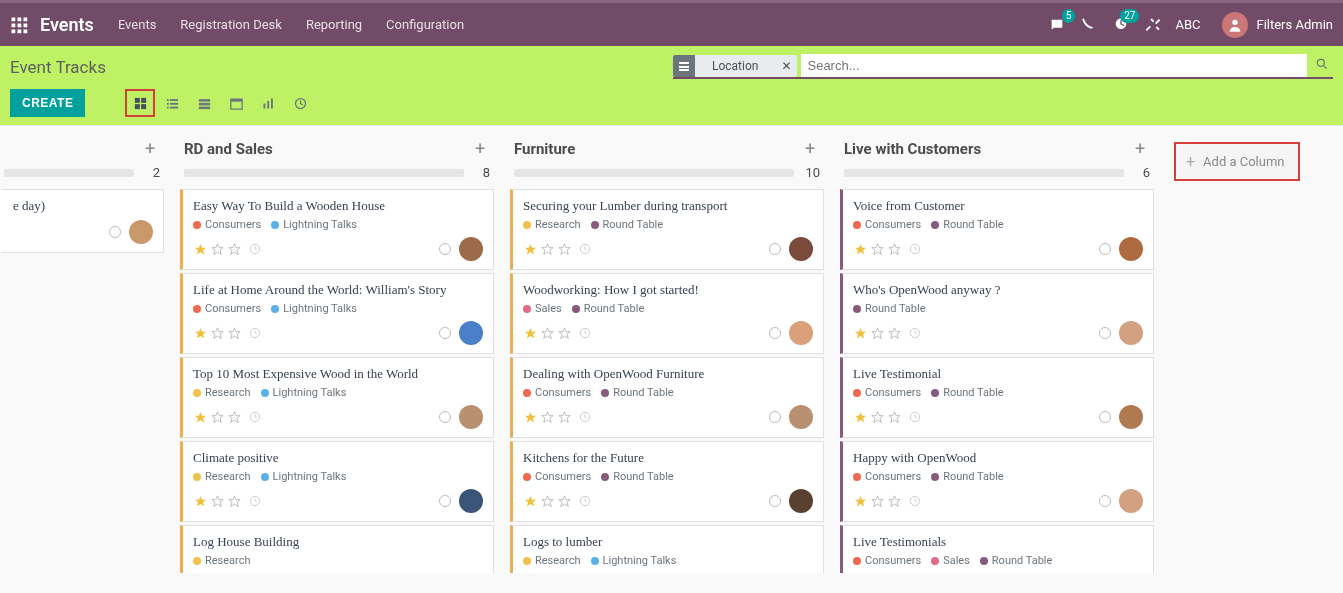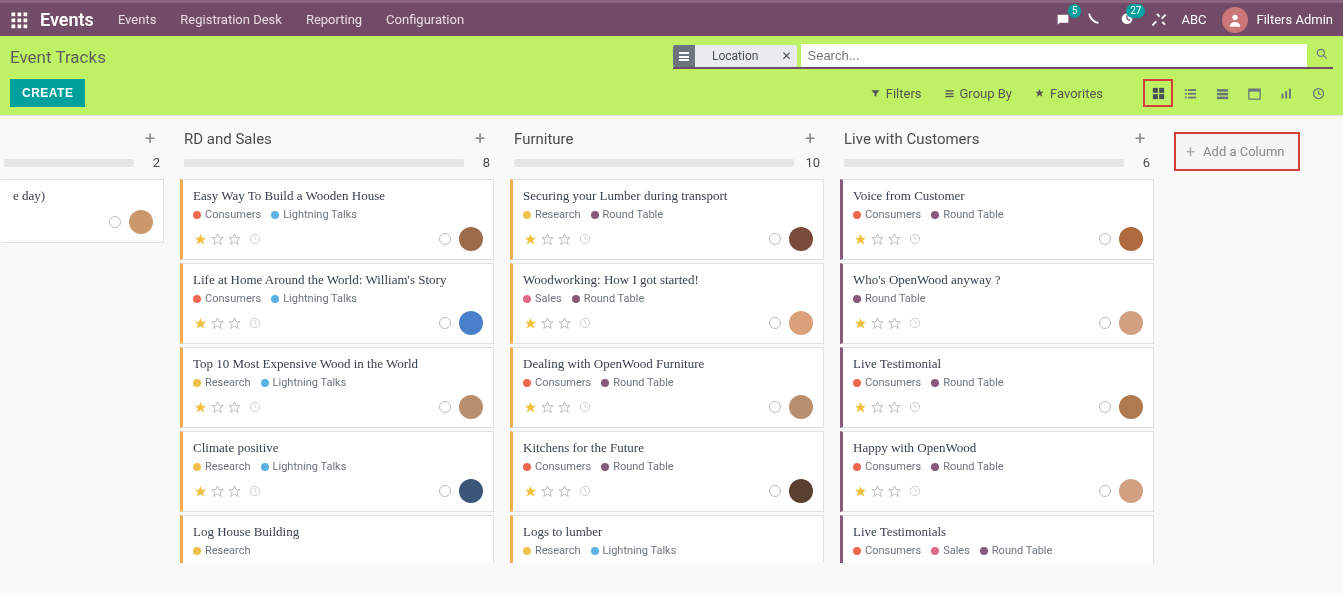--- a/index.html
+++ b/index.html
@@ -7,21 +7,21 @@
     font-family: -apple-system, BlinkMacSystemFont, "Segoe UI", Roboto, "Helvetica Neue", Arial, sans-serif;
     font-size: 13px;
     color: #374151;
     background: #f9f9f9;
     width: 1343px;
     height: 593px;
     overflow: hidden;
   }
   
   .topbar {
-    height: 36px;
+    height: 46px;
     background: #714b67;
     color: #fff;
     display: flex;
     align-items: center;
     padding: 0 10px;
     border-top: 3px solid #8a6681;
   }
   .apps-grid { width: 18px; height: 18px; margin-right: 12px; cursor: pointer; fill:#fff; }
   .brand {
     font-size: 18px;
@@ -53,21 +53,21 @@
     background: #00a09d;
     color:#fff;
     font-size: 10px;
     border-radius: 8px;
     padding: 1px 4px;
     line-height: 12px;
   }
   .user-block { display:flex; align-items:center; margin-left: 8px; cursor:pointer; }
   .avatar-top { width:26px;height:26px;border-radius:50%;background:#c77; margin-right:8px;display:flex;align-items:center;justify-content:center;font-size:12px;color:#fff;}
   .user-name { font-size:13px; }
-  .abc { margin-left:6px; margin-right:8px; font-size:13px; cursor:pointer; }
+  .abc { margin-left:6px; margin-right:14px; font-size:13px; cursor:pointer; }
 
   
   .controlbar {
     background:#bef264;
     padding: 8px 10px 0 10px;
     border-bottom: 1px solid #e5e5e5;
   }
   .control-row1 { display:flex; align-items:center; }
   .breadcrumb-title { font-size: 17px; color:#5f5f5f; flex:0 0 auto; margin-right:auto;}
   .searchbox {
@@ -127,21 +127,21 @@
   }
   .column {
     flex: 0 0 330px;
     width: 330px;
     padding: 0 8px;
     display:flex;
     flex-direction:column;
   }
   .column.first{flex:0 0 172px;width:172px;padding-left:0;}
   .col-head { display:flex; align-items:center; padding: 8px 4px 4px 4px; }
-  .col-title { font-size:15px; color:#4c4c4c; font-weight:400; flex:1;}
+  .col-title { font-size:15px; color:#4c4c4c; font-weight:700; flex:1;}
   .col-plus { color:#888; cursor:pointer; font-size:18px; width:20px; text-align:center; }
   .col-sub { display:flex; align-items:center; padding: 2px 4px 6px 4px; gap:8px;}
   .col-progress { flex:1; height:8px; background:#e5e5e5; border-radius:2px; position:relative; overflow:hidden;}
   .col-count { font-size:13px; color:#4c4c4c; min-width:18px; text-align:right;}
   .col-body { flex:1; overflow-y:auto; }
 
   .card {
     background:#fff;
     border:1px solid #e0e0e0;
     border-left:3px solid transparent;
@@ -262,42 +262,20 @@
       </div>
       <input class="search-input" placeholder="Search..." style="">
       <div class="search-go"><svg viewBox="0 0 24 24">
             <circle cx="10" cy="10" r="6" fill="none" stroke="#6c757d" stroke-width="2"></circle>
             <path d="M15 15l5 5" stroke="#6c757d" stroke-width="2"></path>
           </svg></div>
     </div>
   </div>
   <div class="control-row2">
     <button class="btn-create">CREATE</button>
-    <div class="search-options">
-      <div class="search-opt">
-        <svg viewBox="0 0 24 24">
-            <path d="M3 5h18l-7 8v6l-4-2v-4L3 5z"></path>
-          </svg>
-        <span>Filters</span>
-      </div>
-      <div class="search-opt">
-        <svg viewBox="0 0 24 24">
-            <rect x="3" y="5" width="18" height="3"></rect>
-            <rect x="3" y="11" width="18" height="3"></rect>
-            <rect x="3" y="17" width="18" height="3"></rect>
-          </svg>
-        <span>Group By</span>
-      </div>
-      <div class="search-opt">
-        <svg viewBox="0 0 24 24">
-            <path d="M12 2l2.5 6H21l-5 4 2 7-6-4-6 4 2-7-5-4h6.5L12 2z"></path>
-          </svg>
-        <span>Favorites</span>
-      </div>
-    </div>
     <div class="view-switch">
       <div class="vbtn active">
           <svg viewBox="0 0 24 24">
             <rect x="3" y="3" width="8" height="8"></rect>
             <rect x="13" y="3" width="8" height="8"></rect>
             <rect x="3" y="13" width="8" height="8"></rect>
             <rect x="13" y="13" width="8" height="8"></rect>
           </svg>
         </div>
       <div class="vbtn">

